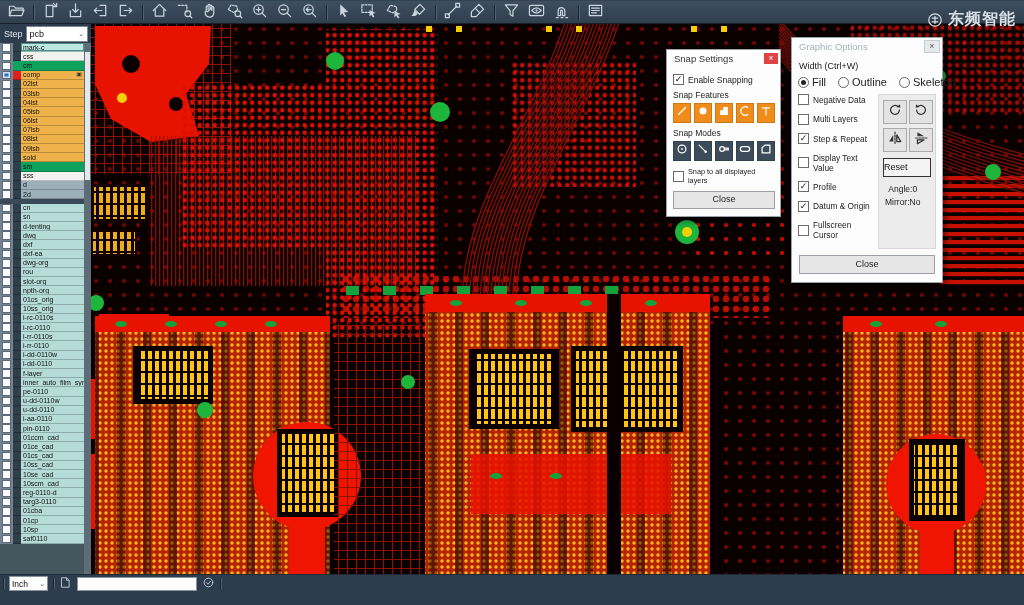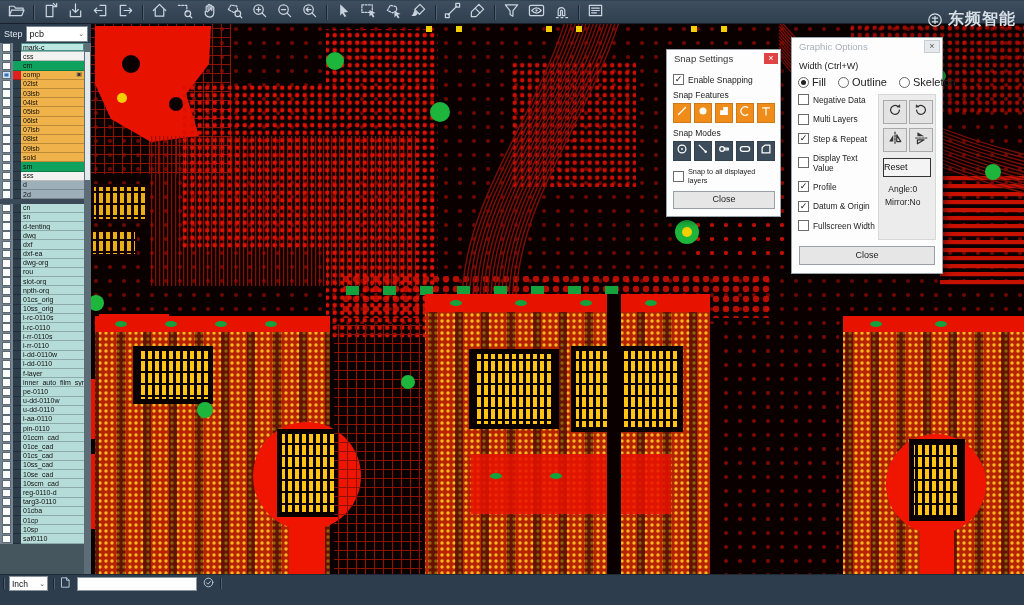--- a/index.html
+++ b/index.html
@@ -949,21 +949,21 @@
                 <div class="chk-row">
                   <span class="chk">✓</span>
                   <span>Profile</span>
                 </div>
                 <div class="chk-row">
                   <span class="chk">✓</span>
                   <span>Datum &amp; Origin</span>
                 </div>
                 <div class="chk-row">
                   <span class="chk"></span>
-                  <span>Fullscreen Width</span>
+                  <span>Fullscreen Cursor</span>
                 </div>
               </div>
             <div class="g-panel">
               <div class="g-btn-grid" id="g-btns">
                   <span class="g-btn">
                     <span><svg viewBox="0 0 18 18">
                         <path d="M14 9a5 5 0 11-1.8-3.9"></path>
                         <path d="M14.6 2.4l.3 4.2-4-1z" fill="#333" stroke="none"></path>
                       </svg></span>
                   </span>

